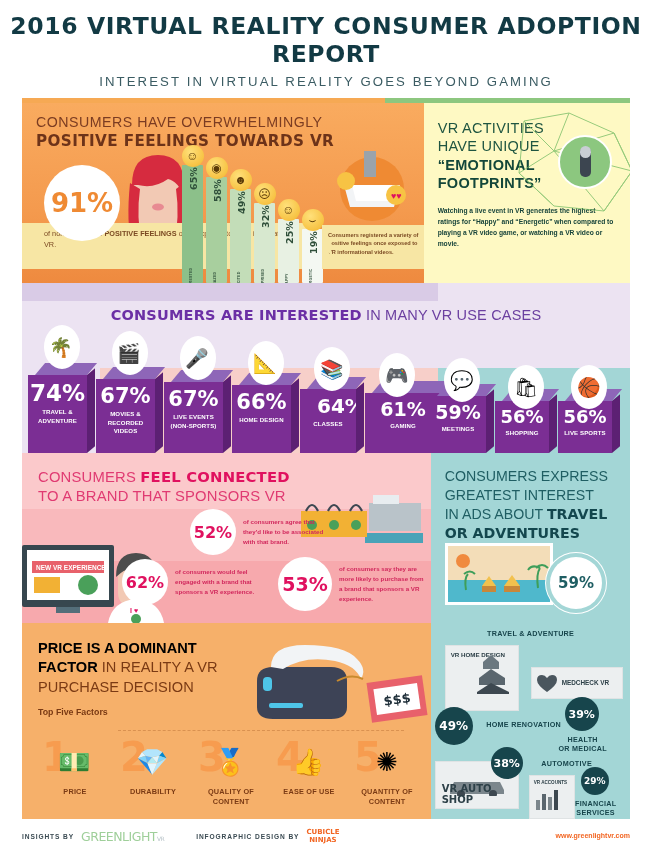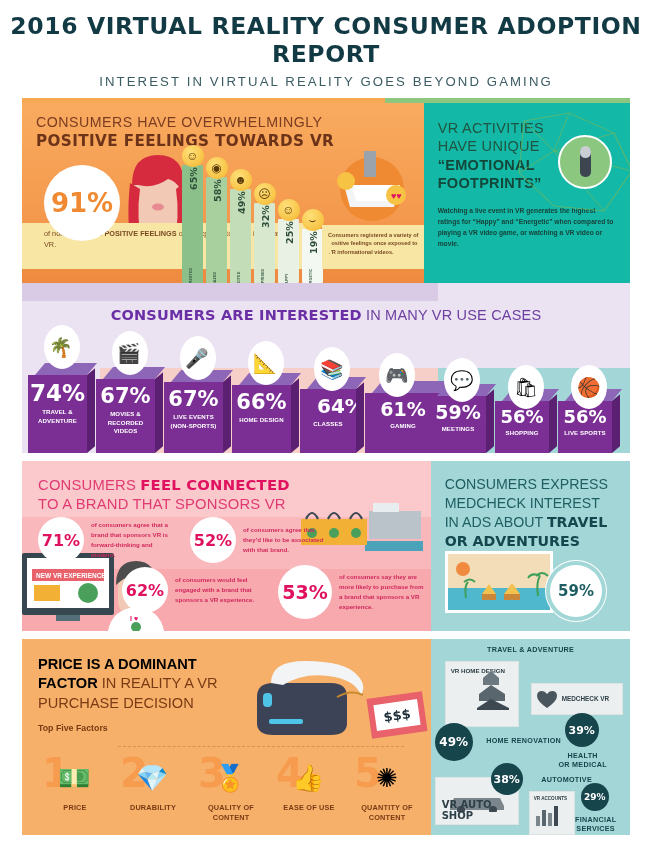--- a/index.html
+++ b/index.html
@@ -26,21 +26,21 @@
   .rule .r2 { flex: 1; background: #8dc77f; }
 
   
   .sec1 { position: relative; display: flex; margin: 0 22px; height: 180px; }
   .sec1-left {
     position: relative; width: 403px;
     background: linear-gradient(180deg,#f9ab5f 0%, #f49a4e 60%, #ee8a3f 100%);
     overflow: hidden;
   }
   .sec1-right {
-    position: relative; width: 207px; background: #14b8a6; overflow: hidden;
+    position: relative; width: 207px; background: #fef9c3; overflow: hidden;
   }
   .s1-h1 {
     margin: 11px 0 0 14px; font-size: 14.2px; color: #7b3c22;
     letter-spacing: .5px; font-family:"Liberation Sans", sans-serif;
   }
   .s1-h2 {
     margin: 2px 0 0 14px; font-size: 15.2px; font-weight: bold; color: #6d3319;
     letter-spacing: .4px; font-family:"DejaVu Sans", sans-serif;
   }
   .circle91 {
@@ -137,21 +137,21 @@
   .case .pct {
     display:block; text-align:center; color:#fff; font-weight:bold;
     font-family:"DejaVu Sans", sans-serif; padding-top: 5px;
   }
   .case .lbl {
     display:block; text-align:center; color:#fff; font-weight:bold;
     font-size: 6.1px; line-height: 1.42; padding: 2px 2px 0 2px; letter-spacing:.1px;
   }
 
   
-  .sec3 { position: relative; margin: 8px 22px; height: 170px; display: flex; }
+  .sec3 { position: relative; margin: 0 22px; height: 170px; display: flex; }
   .sec3-left { position: relative; width: 410px; background: #f9b9bc; overflow: hidden;}
   .sec3-left .pale { position:absolute; left:0; top:0; width: 100%; height: 56px; background: #fbc9cb;}
   .sec3-left .deep { position:absolute; left:0; bottom:0; width: 100%; height: 62px; background: #f7a9ad;}
   .sec3-right { position: relative; width: 200px; background: #a3d6d6; overflow: hidden;}
   .s3-h {
     position: relative; margin: 14px 0 0 16px; font-size: 14.8px; color: #e03a72;
     line-height: 1.3; letter-spacing: .2px;
   }
   .s3-h b { color: #e0115f; font-family:"DejaVu Sans", sans-serif;}
   .stat { position: absolute; display: flex; align-items: center; z-index: 5;}
@@ -462,26 +462,20 @@
 
     <div class="sec3-left">
       <div class="pale"></div>
       <div class="deep"></div>
 
       <div class="s3-h">
         <span>CONSUMERS </span><b>FEEL CONNECTED</b><br>
         <span>TO A BRAND THAT SPONSORS VR</span>
       </div>
 
-      <div class="stat" style="left:16px; top:56px;">
-        <div class="circ">
-          <span>71%</span>
-        </div>
-        <p>of consumers agree that a brand that sponsors VR is forward-thinking and modern.</p>
-      </div>
 
       <div class="stat" style="left:168px; top:56px;">
         <div class="circ">
           <span>52%</span>
         </div>
         <p>of consumers agree that they'd like to be associated with that brand.</p>
       </div>
 
       <div class="stat" style="left:100px; top:106px;">
         <div class="circ">
@@ -522,21 +516,21 @@
         <path d="M94 34 q0-24 20-24 q20 0 20 24 q-8-12-20-10 q-12 2-20 10 z" fill="#4d4d4d"></path>
         <path d="M86 80 q4-22 28-24 q24 2 28 24 z" fill="#ffffff"></path>
         <text x="108" y="70" font-size="7" fill="#e0115f" font-family="Liberation Sans, sans-serif" font-weight="bold">I ♥</text>
         <circle cx="114" cy="76" r="5" fill="#4aa05a"></circle>
       </svg>
     </div>
 
     <div class="sec3-right">
       <div class="s3r-h">
         <span>CONSUMERS EXPRESS</span><br>
-        <span>MEDCHECK INTEREST</span><br>
+        <span>GREATEST INTEREST</span><br>
         <span>IN ADS ABOUT </span><b>TRAVEL</b><br>
         <b>OR ADVENTURES</b>
       </div>
 
       <div class="beach">
         <div class="sun"></div>
         <div class="sea"></div>
         <svg width="108" height="62" viewBox="0 0 108 62" style="position:absolute;left:0;top:0;">
           <path d="M34 40 l14 0 l-7 -10 z" fill="#f2c14e"></path>
           <path d="M56 40 l16 0 l-8 -11 z" fill="#f2c14e"></path>

